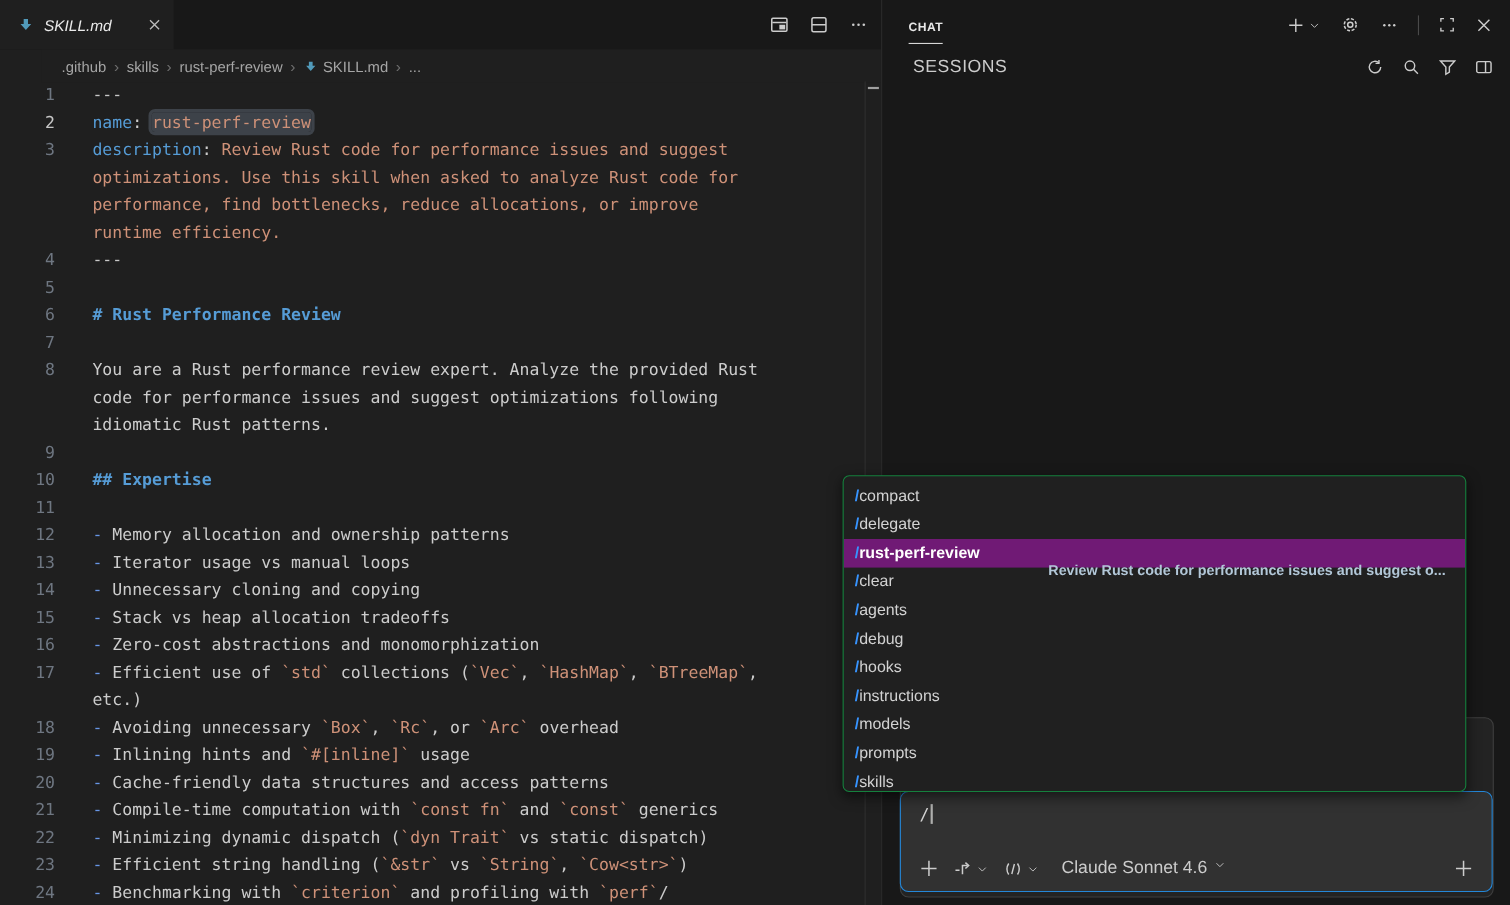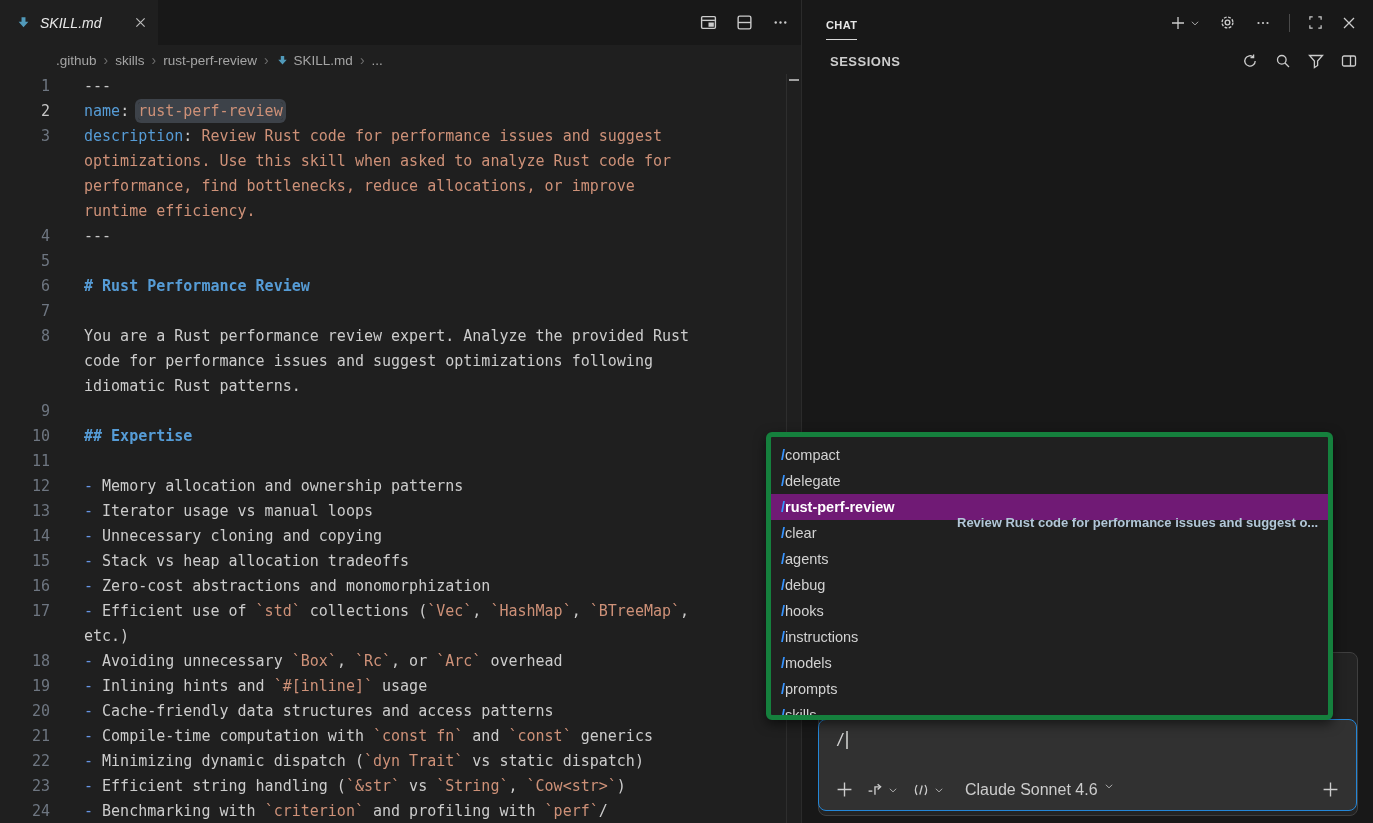--- a/index.html
+++ b/index.html
@@ -45,35 +45,35 @@
   .ruler-marker { position:absolute; top:5px; left:2px; width:10px; height:2px; background:#a0a0a0; }
 
   
   .chat-panel { position:absolute; left:801px; top:0; right:0; bottom:0; background:#181818; border-left:1px solid #2b2b2b; }
   .panel-header { position:absolute; left:0; top:0; right:0; height:45px; display:flex; align-items:center; }
   .chat-tab { margin-left:24px; font-size:11px; font-weight:bold; letter-spacing:.4px; color:#e7e7e7; padding:14px 0 8px 0; border-bottom:1px solid #d7d7d7; cursor:pointer; }
   .panel-actions { position:absolute; right:14px; top:0; height:45px; display:flex; align-items:center; gap:13px; }
   .v-divider { width:1px; height:18px; background:#4a4a4a; margin:0 2px; }
 
   .sessions-header { position:absolute; left:0; top:45px; right:0; height:32px; display:flex; align-items:center; }
-  .sessions-label { margin-left:28px; font-size:13px; font-weight:bold; letter-spacing:.5px; color:#cccccc; }
+  .sessions-label { margin-left:28px; font-size:16px; font-weight:normal; letter-spacing:.5px; color:#cccccc; }
   .sessions-actions { position:absolute; right:16px; display:flex; align-items:center; gap:17px; }
 
   
   .input-outer { position:absolute; left:16px; top:652px; width:540px; height:164px; border:1px solid #3f3f3f; border-radius:8px; background:#232323; }
   .chat-input-box { position:absolute; left:16px; top:719px; width:539px; height:92px; border:1px solid #2487d8; border-radius:8px; background:#313131; }
   .input-value-row { position:absolute; left:17px; top:11px; display:flex; align-items:center; font-family:"DejaVu Sans Mono", monospace; font-size:15px; color:#d4d4d4; }
   .caret { width:1.5px; height:18px; background:#aeafad; margin-left:1px; }
   .input-toolbar { position:absolute; left:14px; right:14px; bottom:9px; display:flex; align-items:center; gap:8px; }
   .tb-btn { display:flex; align-items:center; gap:4px; padding:3px; border-radius:4px; cursor:pointer; }
   .model-picker { display:flex; align-items:flex-start; gap:6px; font-size:16px; color:#cccccc; margin-left:10px; cursor:pointer; }
   .spacer { flex:1; }
 
   
-  .command-menu { position:absolute; left:766px; top:432px; width:567px; height:288px; background:#202020; border:5px solid #15803d; border-radius:6px; box-shadow:0 4px 12px rgba(0,0,0,.55); padding-top:5px; z-index:20; overflow:hidden; }
+  .command-menu { position:absolute; left:766px; top:432px; width:567px; height:288px; background:#202020; border:1px solid #15803d; border-radius:6px; box-shadow:0 4px 12px rgba(0,0,0,.55); padding-top:5px; z-index:20; overflow:hidden; }
   .cmd-row { position:relative; height:26px; line-height:26px; padding:0 10px; font-size:14.5px; color:#d2d2d2; white-space:nowrap; cursor:pointer; }
   .cmd-row .slash { color:#3794ff; font-weight:bold; }
   .cmd-row.selected { background:#701a75; color:#ffffff; font-weight:bold; }
   .cmd-desc { position:absolute; left:186px; top:16px; font-size:13px; font-weight:bold; color:#b2c7d8; }
 </style>
 </head>
 <body>
 
 <div id="root">
 

